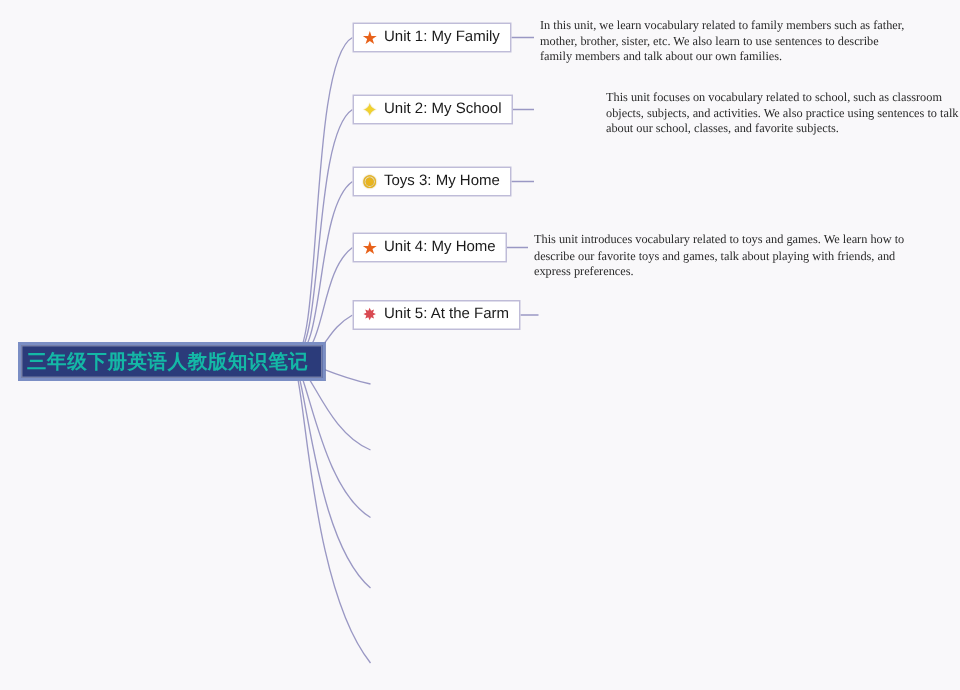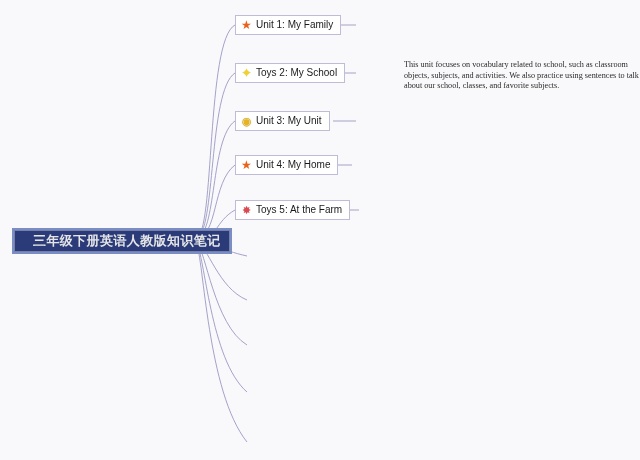--- a/index.html
+++ b/index.html
@@ -25,24 +25,24 @@
     width: 640px;
     height: 460px;
     pointer-events: none;
   }
   
   .root-node {
     position: absolute;
     left: 12px;
     top: 228px;
     box-sizing: border-box;
-    padding: 3px 9px 4px 19px;
+    padding: 3px 9px 4px 4px;
     background: #2b3b7a;
     border: 2px solid #7b8ec4;
-    color: #e5e5e5;
+    color: #14b8a6;
     font-family: "Liberation Sans", sans-serif;
     font-size: 13px;
     font-weight: bold;
     letter-spacing: 0.4px;
     line-height: 15px;
     white-space: nowrap;
     box-shadow: 0 0 0 1px rgba(255,255,255,0.35) inset;
   }
   
   .unit-node {
@@ -136,35 +136,37 @@
       <path d="M336,210 L359,210"></path>
     </g>
   </svg>
 
   <div class="root-node">三年级下册英语人教版知识笔记</div>
 
   <div class="unit-node" style="left:235px; top:15px;">
     <span class="node-icon ico-star">★</span>
     <span class="unit-label">Unit 1: My Family</span>
   </div>
+  <div class="desc-block" style="left:360px; top:12px;">In this unit, we learn vocabulary related to family members such as father, mother, brother, sister, etc. We also learn to use sentences to describe family members and talk about our own families.</div>
 
   <div class="unit-node" style="left:235px; top:63px;">
     <span class="node-icon ico-bulb">✦</span>
-    <span class="unit-label">Toys 2: My School</span>
+    <span class="unit-label">Unit 2: My School</span>
   </div>
   <div class="desc-block" style="left:360px; top:60px;margin-left:44px;">This unit focuses on vocabulary related to school, such as classroom objects, subjects, and activities. We also practice using sentences to talk about our school, classes, and favorite subjects.</div>
 
   <div class="unit-node" style="left:235px; top:111px;">
     <span class="node-icon ico-medal">◉</span>
-    <span class="unit-label">Unit 3: My Unit</span>
+    <span class="unit-label">Toys 3: My Home</span>
   </div>
 
   <div class="unit-node" style="left:235px; top:155px;">
     <span class="node-icon ico-star">★</span>
     <span class="unit-label">Unit 4: My Home</span>
   </div>
+  <div class="desc-block desc-wide" style="left:356px; top:155px;">This unit introduces vocabulary related to toys and games. We learn how to describe our favorite toys and games, talk about playing with friends, and express preferences.</div>
 
   <div class="unit-node" style="left:235px; top:200px;">
     <span class="node-icon ico-spark">✸</span>
-    <span class="unit-label">Toys 5: At the Farm</span>
+    <span class="unit-label">Unit 5: At the Farm</span>
   </div>
 
 </div>
 
 </body></html>

